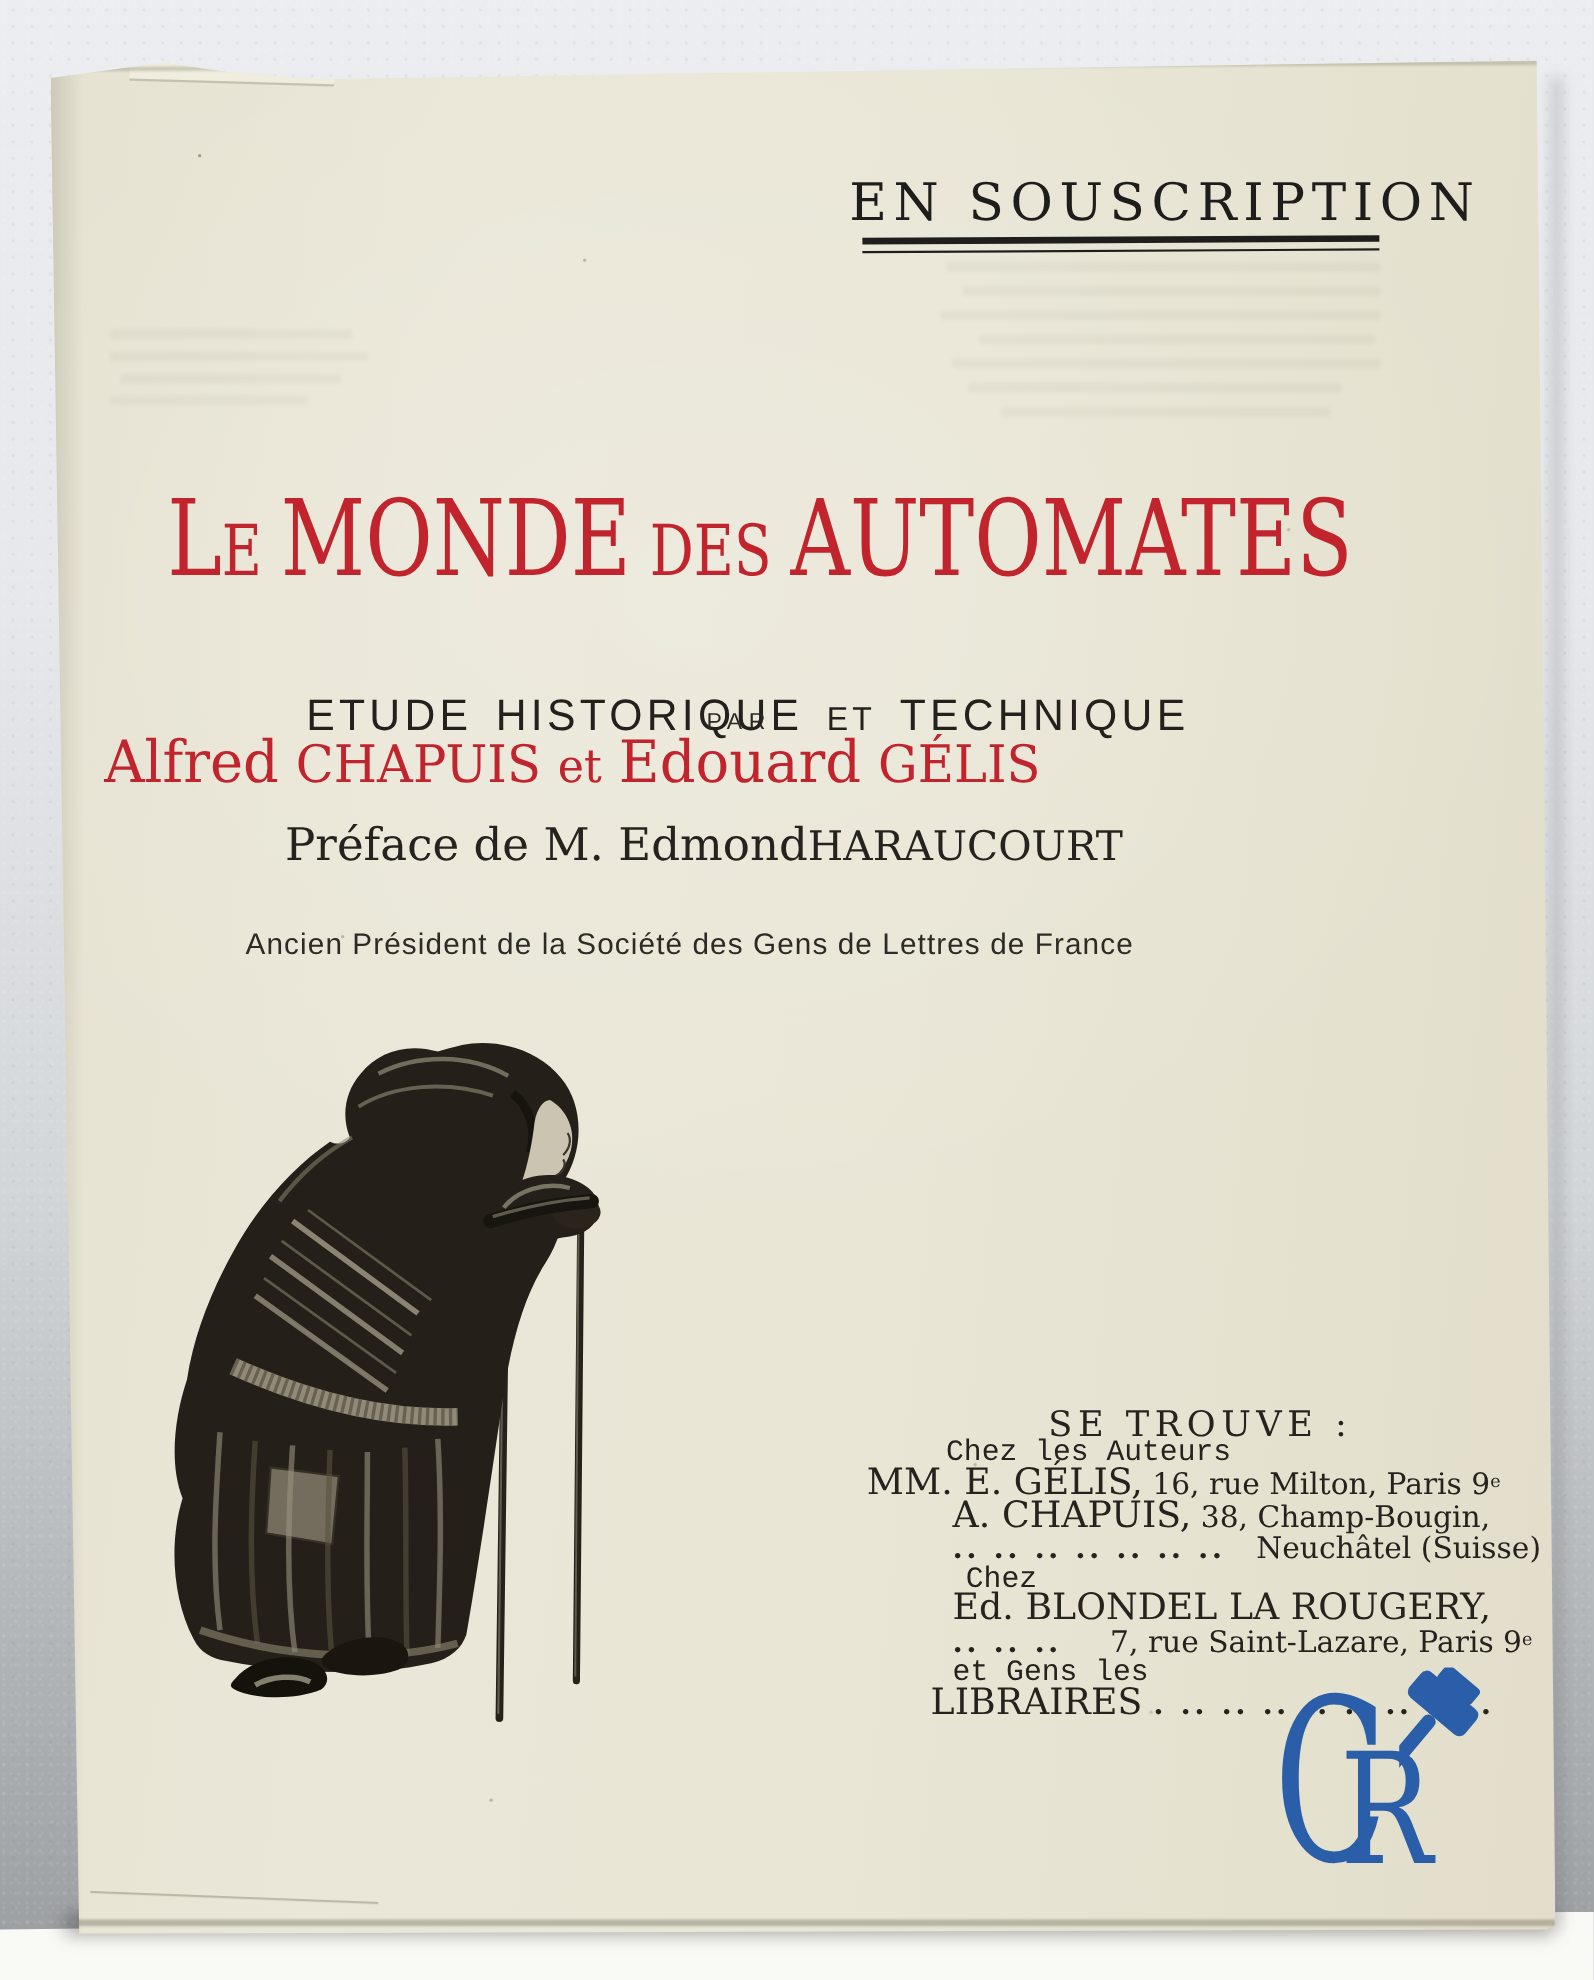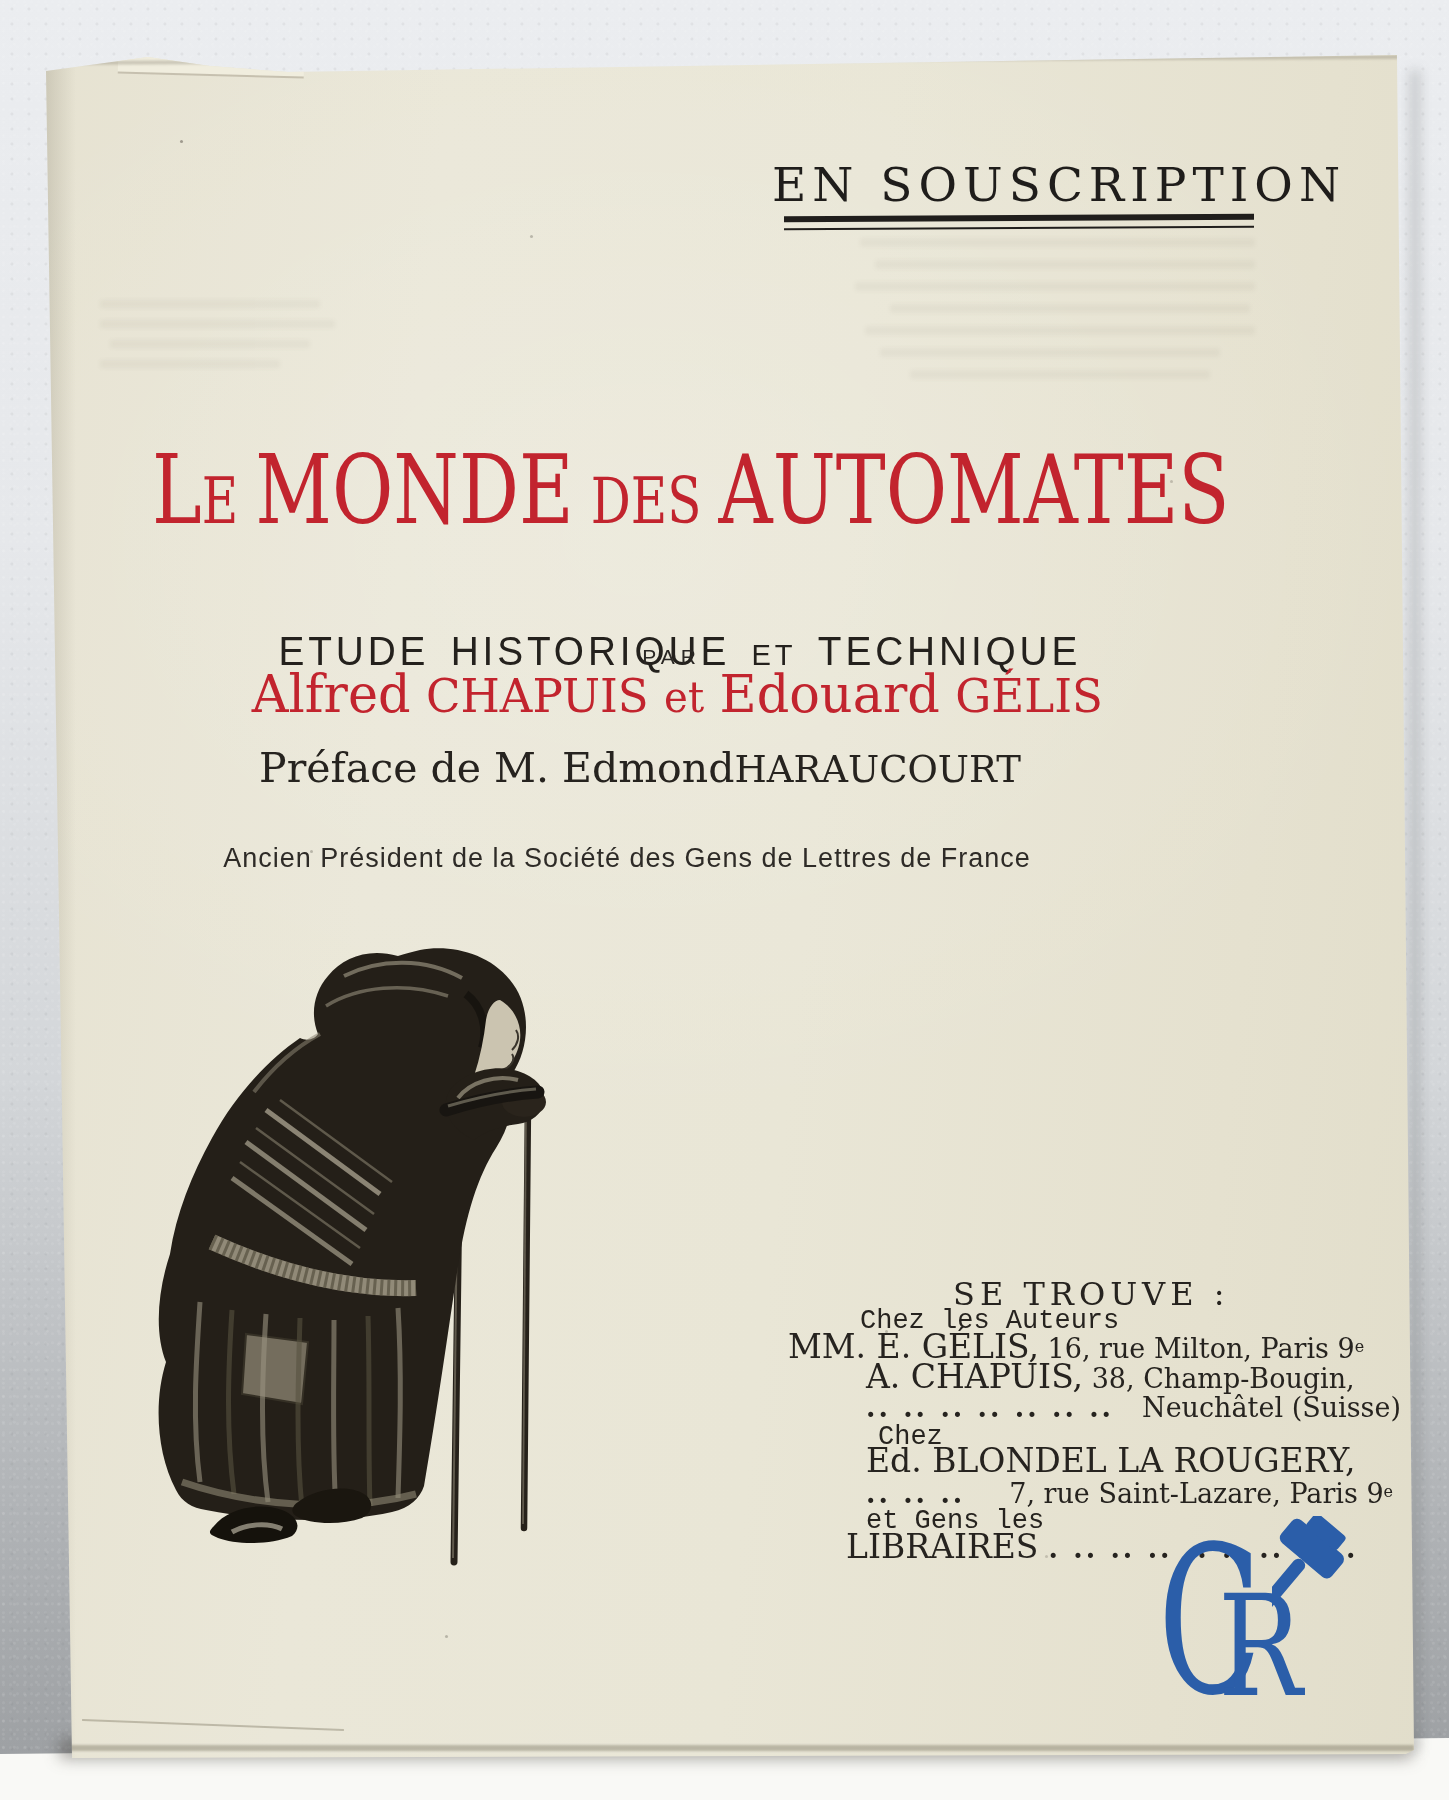--- a/index.html
+++ b/index.html
@@ -61,21 +61,21 @@
     color:#24211d;white-space:nowrap;line-height:1;font-family:"Liberation Sans","DejaVu Sans",sans-serif;margin-top:46px;}
   .subtitle-inner{display:inline-block;transform:scaleX(.97);transform-origin:center top;letter-spacing:4px;}
   .s-big{font-size:40px;}
   .s-small{font-size:30px;}
   .s-gap{margin-right:22px;}
 
   .byline{position:absolute;left:72px;top:645px;width:1200px;text-align:center;
     font-family:"Liberation Sans","DejaVu Sans",sans-serif;
     font-size:21px;letter-spacing:6px;color:#2a2724;}
 
-  .authors-line{position:absolute;left:77px;top:667px;width:1200px;text-align:center;
+  .authors-line{position:absolute;left:77px;top:667px;width:1200px;
     color:#c2242e;white-space:nowrap;line-height:1;}
   .authors-inner{display:inline-block;transform:scaleX(.96);transform-origin:center top;}
   .au-mixed{font-size:53px;}
   .au-caps{font-size:47px;}
   .au-lower{font-size:42px;}
   .au-gap{margin-right:16px;}
 
   .preface-line{position:absolute;left:40px;top:748px;width:1200px;text-align:center;
     color:#26231f;white-space:nowrap;line-height:1;}
   .pf-roman{font-size:41px;}

